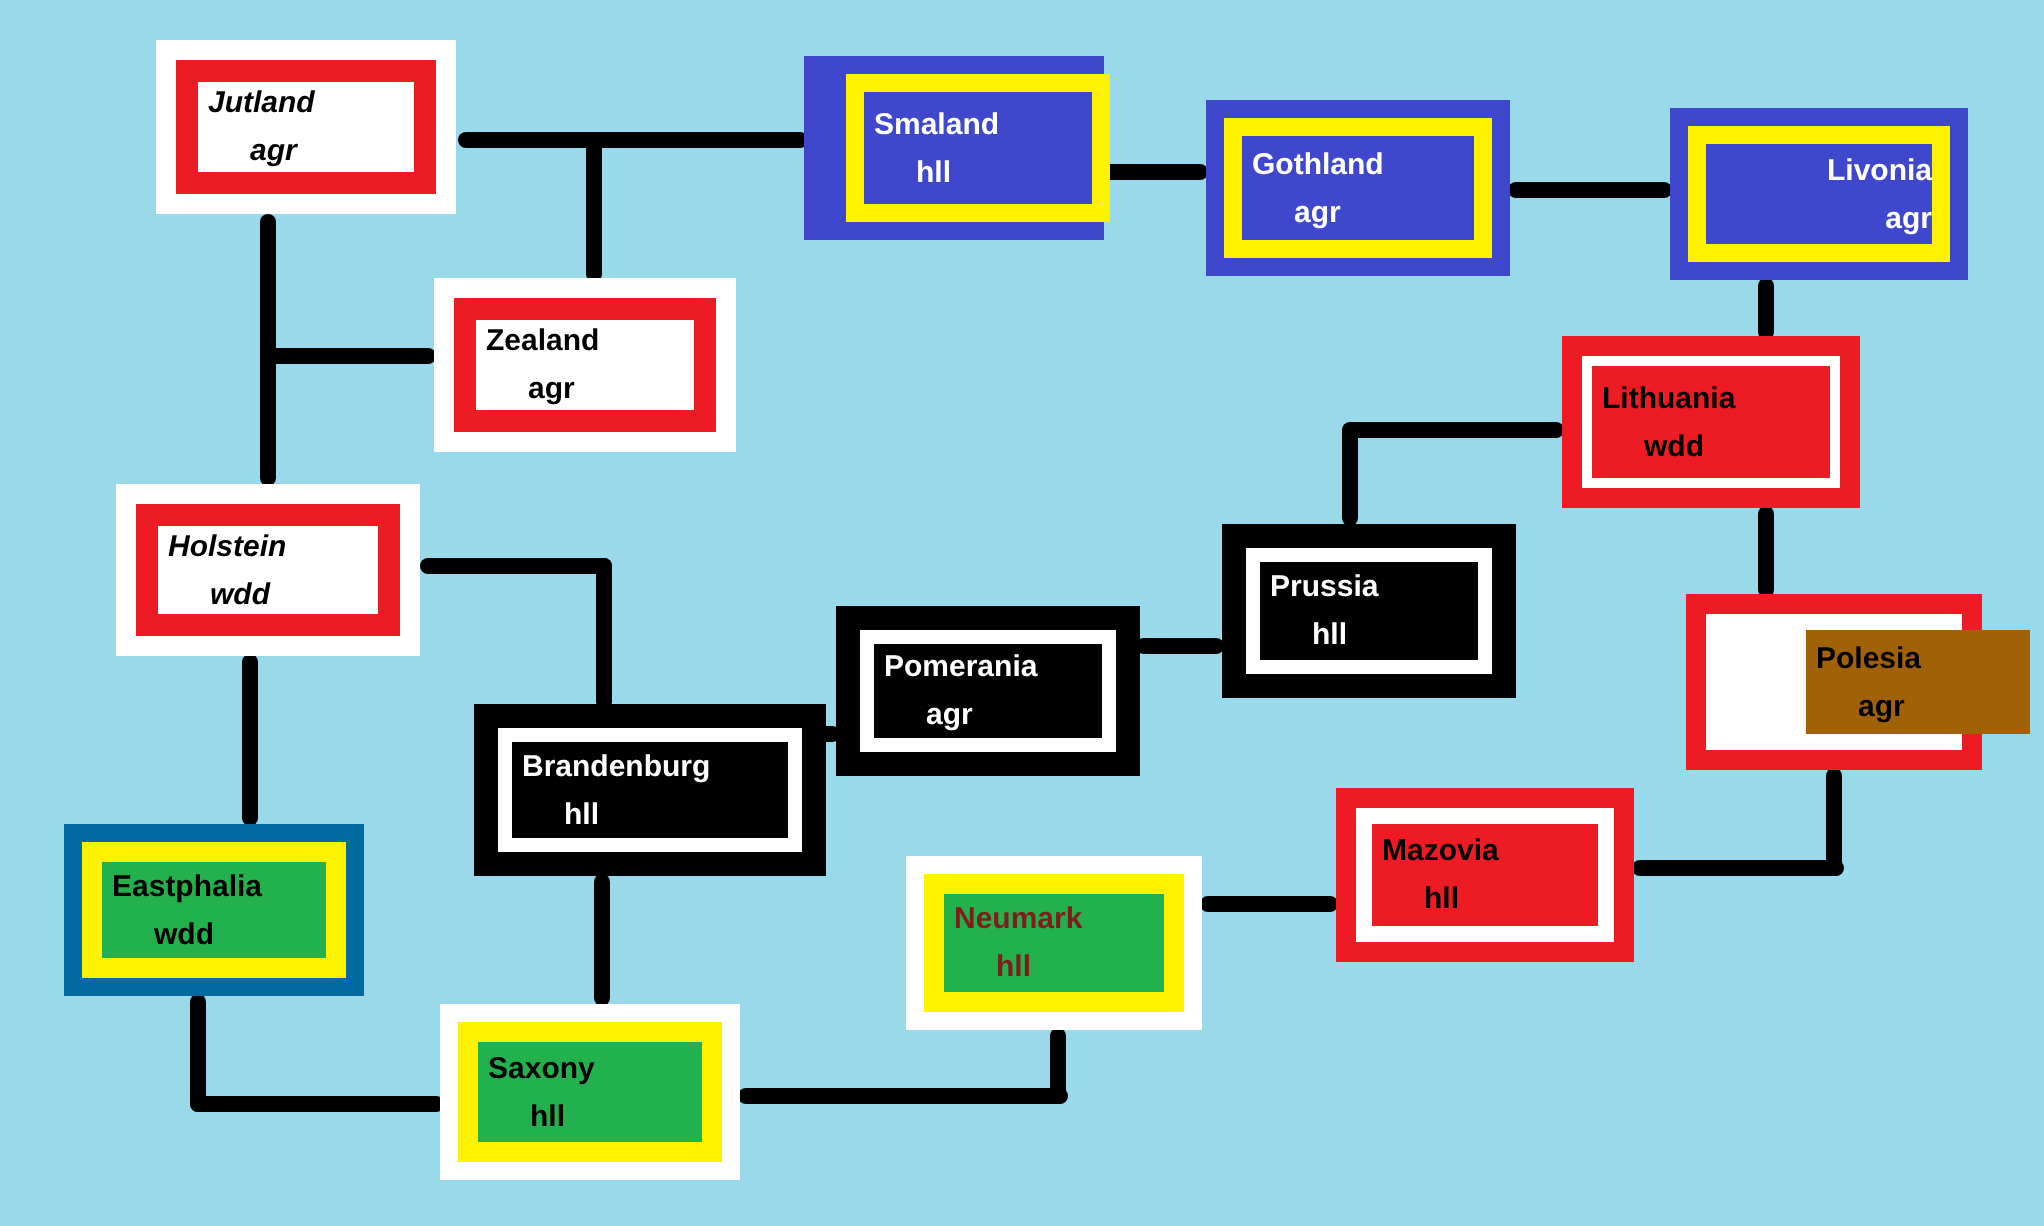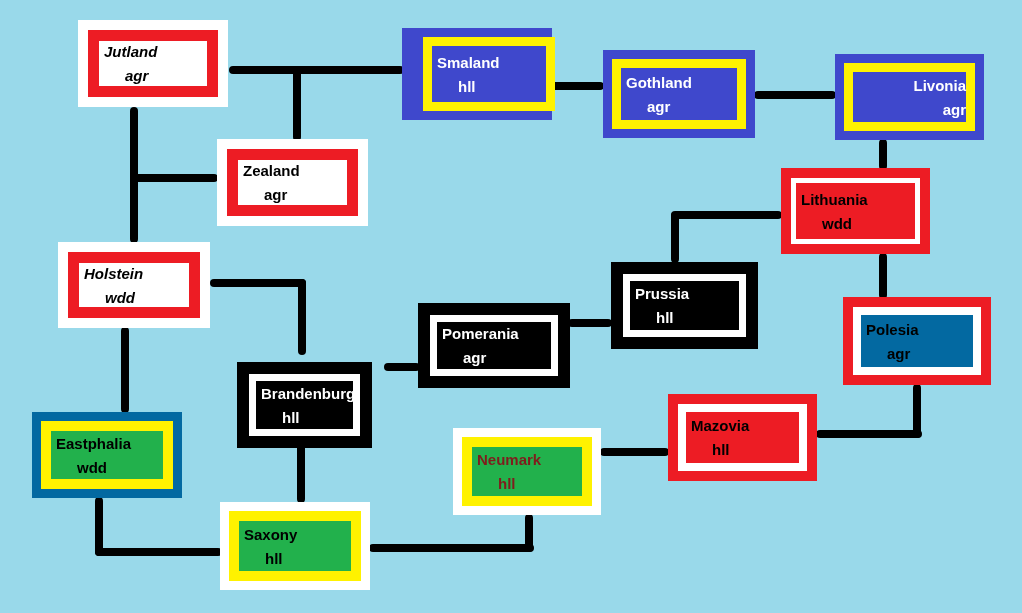--- a/index.html
+++ b/index.html
@@ -105,21 +105,21 @@
       </div>
     </div>
     <div class="node" style="left: 220px; top: 502px; width: 150px; height: 88px; background: rgb(255, 255, 255); padding: 9px;">
       <div class="ring" style="background: rgb(255, 242, 0); padding: 10px;">
         <div class="fill" style="background: rgb(34, 177, 76); color: rgb(0, 0, 0);">
           <span class="title">Saxony</span>
           <span class="tag">hll</span>
         </div>
       </div>
     </div>
-    <div class="node" style="left: 237px; top: 362px; width: 135px; height: 86px; background: rgb(0, 0, 0); padding: 12px;">
+    <div class="node" style="left: 237px; top: 352px; width: 176px; height: 86px; background: rgb(0, 0, 0); padding: 12px;">
       <div class="ring" style="background: rgb(255, 255, 255); padding: 7px;">
         <div class="fill" style="background: rgb(0, 0, 0); color: rgb(255, 255, 255);">
           <span class="title">Brandenburg</span>
           <span class="tag">hll</span>
         </div>
       </div>
     </div>
     <div class="node" style="left: 453px; top: 428px; width: 148px; height: 87px; background: rgb(255, 255, 255); padding: 9px;">
       <div class="ring" style="background: rgb(255, 242, 0); padding: 10px;">
         <div class="fill" style="background: rgb(34, 177, 76); color: #7f1d1d;">
@@ -171,21 +171,21 @@
     <div class="node" style="left: 781px; top: 168px; width: 149px; height: 86px; background: rgb(237, 28, 36); padding: 10px;">
       <div class="ring" style="background: rgb(255, 255, 255); padding: 5px;">
         <div class="fill" style="background: rgb(237, 28, 36); color: rgb(0, 0, 0);">
           <span class="title">Lithuania</span>
           <span class="tag">wdd</span>
         </div>
       </div>
     </div>
     <div class="node" style="left: 843px; top: 297px; width: 148px; height: 88px; background: rgb(237, 28, 36); padding: 10px;">
       <div class="ring" style="background: rgb(255, 255, 255); padding: 8px;">
-        <div class="fill" style="background: #0369a1; color: rgb(0, 0, 0);">
+        <div class="fill" style="background: #a16207; color: rgb(0, 0, 0); margin-left: 42px;">
           <span class="title">Polesia</span>
           <span class="tag">agr</span>
         </div>
       </div>
     </div>
     <div class="node" style="left: 668px; top: 394px; width: 149px; height: 87px; background: rgb(237, 28, 36); padding: 10px;">
       <div class="ring" style="background: rgb(255, 255, 255); padding: 8px;">
         <div class="fill" style="background: rgb(237, 28, 36); color: rgb(0, 0, 0);">
           <span class="title">Mazovia</span>
           <span class="tag">hll</span>

